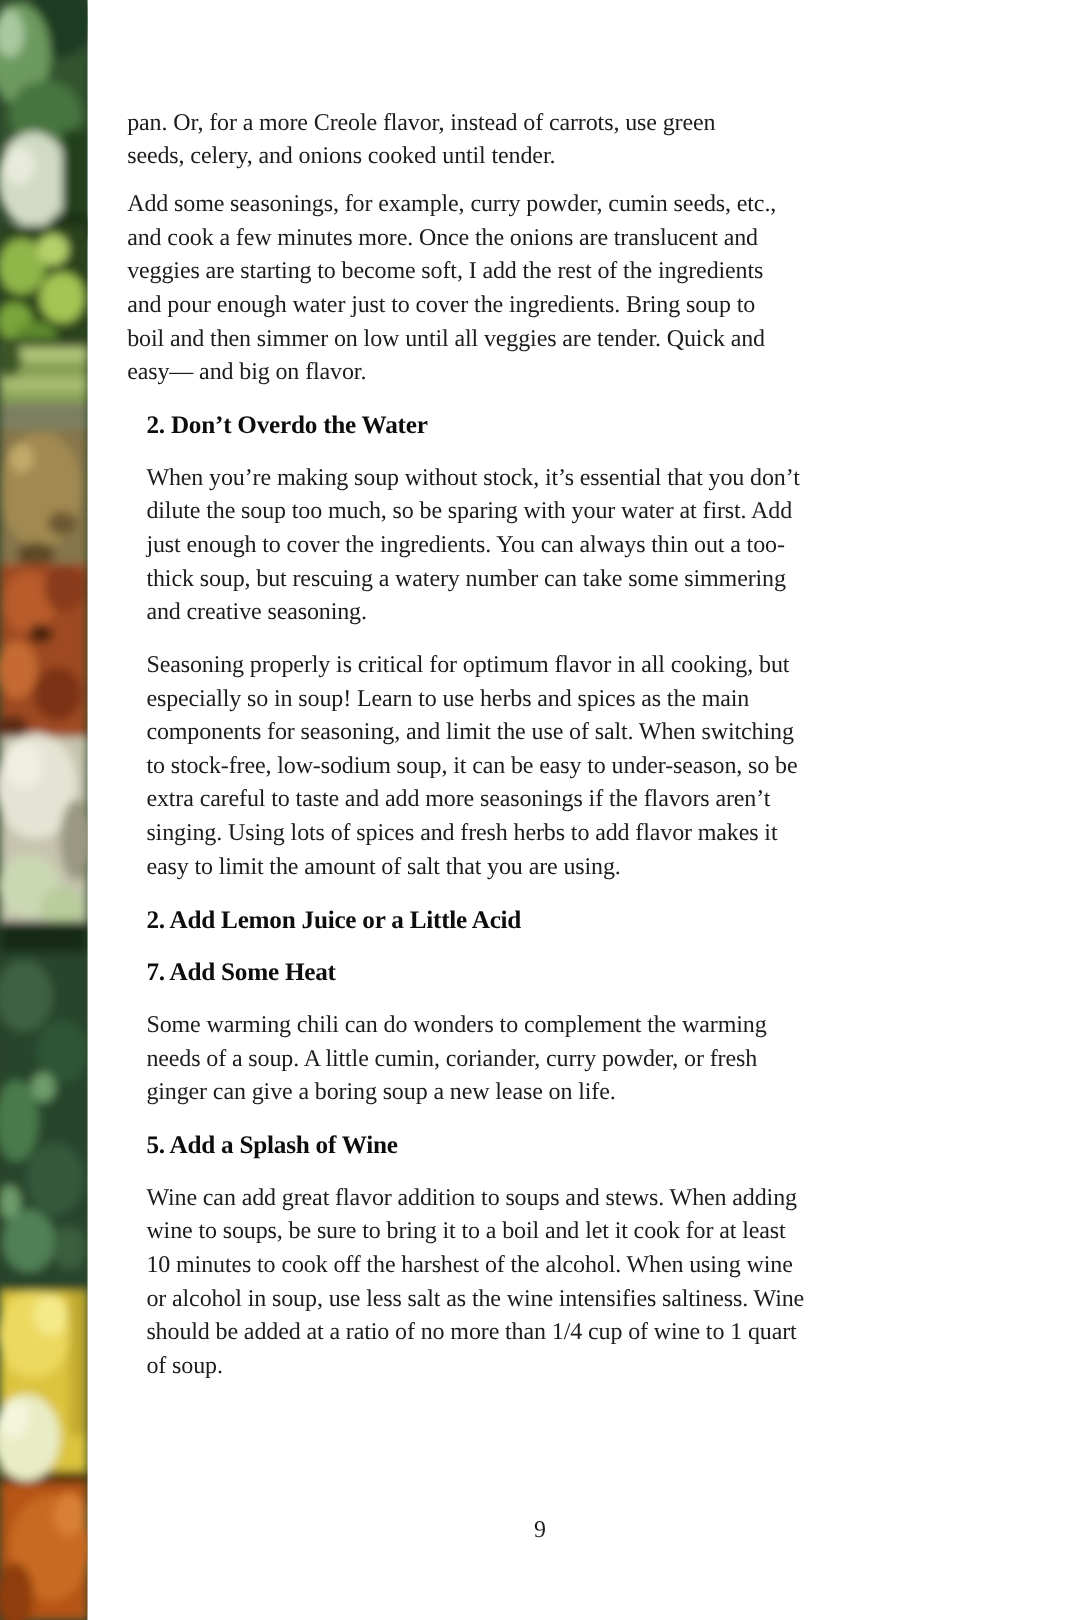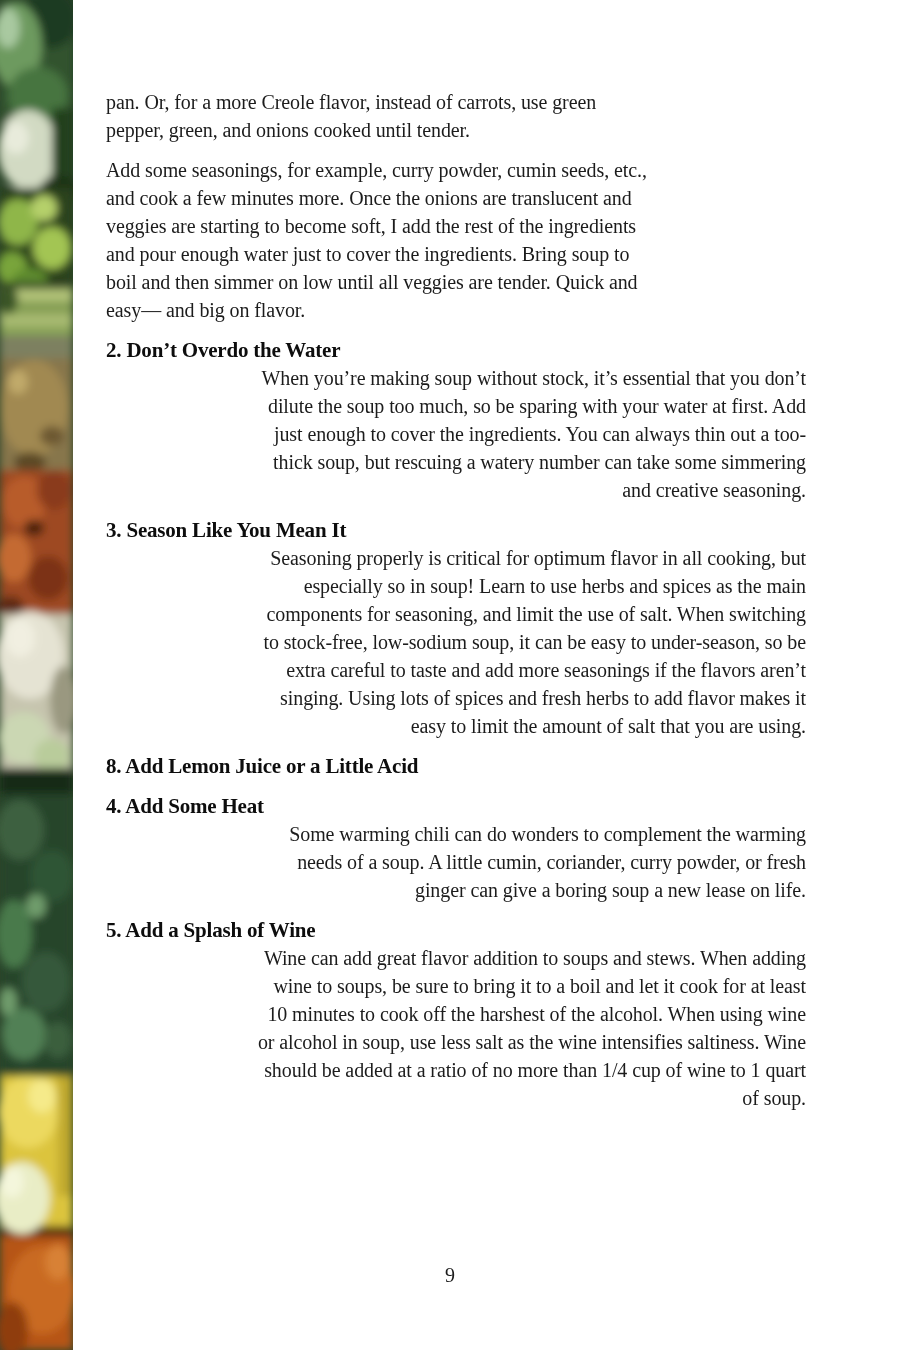--- a/index.html
+++ b/index.html
@@ -37,27 +37,26 @@
     white-space: pre-line;
     margin: 0 0 12px 0;
   }
   .tip-section {
     margin: 0 0 12px 0;
   }
   .section-heading {
     font-size: 21px;
     font-weight: bold;
     color: #0d0d0d;
-    margin: 0;
+    margin: 16px;
     line-height: 28px;
     letter-spacing: -0.2px;
   }
   .tip-section .body-text {
-    margin: 0;
-    text-align: right;
+    margin: 16px;
   }
   .page-number {
     position: absolute;
     top: 1264px;
     left: 0;
     width: 900px;
     text-align: center;
     font-size: 20px;
     color: #1c1c1c;
   }
@@ -148,55 +147,54 @@
       <ellipse cx="12" cy="1330" rx="16" ry="28" fill="#8f3e0c"></ellipse>
 
       <ellipse cx="22" cy="1198" rx="28" ry="36" fill="#e9edc6"></ellipse>
       <ellipse cx="12" cy="1182" rx="12" ry="16" fill="#f4f6dc"></ellipse>
     </g>
   </svg>
 
   <div class="content">
 
     <p class="body-text">pan. Or, for a more Creole flavor, instead of carrots, use green
-pepper, green, and onions cooked until tender.</p>
+seeds, celery, and onions cooked until tender.</p>
 
     <p class="body-text">Add some seasonings, for example, curry powder, cumin seeds, etc.,
 and cook a few minutes more. Once the onions are translucent and
 veggies are starting to become soft, I add the rest of the ingredients
 and pour enough water just to cover the ingredients. Bring soup to
 boil and then simmer on low until all veggies are tender. Quick and
 easy— and big on flavor.</p>
 
     <div class="tip-section">
       <h3 class="section-heading">2. Don’t Overdo the Water</h3>
       <p class="body-text">When you’re making soup without stock, it’s essential that you don’t
 dilute the soup too much, so be sparing with your water at first. Add
 just enough to cover the ingredients. You can always thin out a too-
 thick soup, but rescuing a watery number can take some simmering
 and creative seasoning.</p>
     </div>
 
     <div class="tip-section">
-      <h3 class="section-heading">3. Season Like You Mean It</h3>
       <p class="body-text">Seasoning properly is critical for optimum flavor in all cooking, but
 especially so in soup! Learn to use herbs and spices as the main
 components for seasoning, and limit the use of salt. When switching
 to stock-free, low-sodium soup, it can be easy to under-season, so be
 extra careful to taste and add more seasonings if the flavors aren’t
 singing. Using lots of spices and fresh herbs to add flavor makes it
 easy to limit the amount of salt that you are using.</p>
     </div>
 
     <div class="tip-section">
-      <h3 class="section-heading">8. Add Lemon Juice or a Little Acid</h3>
-    </div>
-
-    <div class="tip-section">
-      <h3 class="section-heading">4. Add Some Heat</h3>
+      <h3 class="section-heading">2. Add Lemon Juice or a Little Acid</h3>
+    </div>
+
+    <div class="tip-section">
+      <h3 class="section-heading">7. Add Some Heat</h3>
       <p class="body-text">Some warming chili can do wonders to complement the warming
 needs of a soup. A little cumin, coriander, curry powder, or fresh
 ginger can give a boring soup a new lease on life.</p>
     </div>
 
     <div class="tip-section">
       <h3 class="section-heading">5. Add a Splash of Wine</h3>
       <p class="body-text">Wine can add great flavor addition to soups and stews. When adding
 wine to soups, be sure to bring it to a boil and let it cook for at least
 10 minutes to cook off the harshest of the alcohol. When using wine

